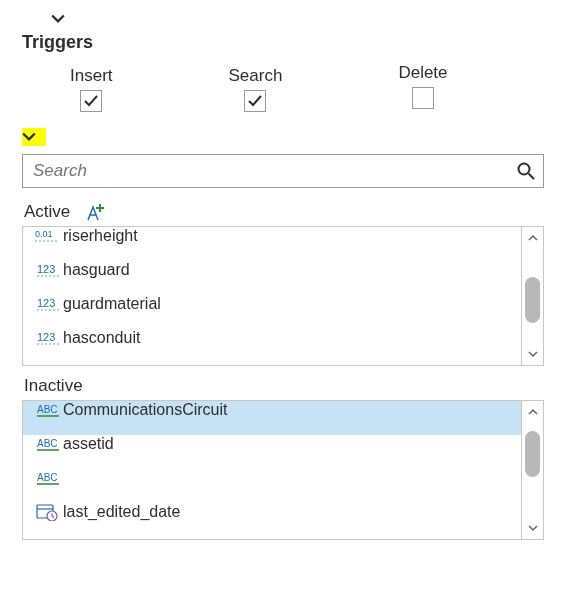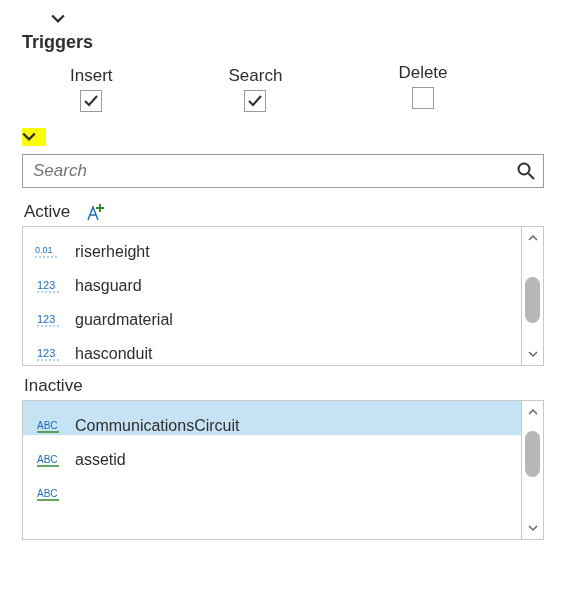--- a/index.html
+++ b/index.html
@@ -90,22 +90,21 @@
   .listbox {
     border: 1px solid var(--border-light);
     height: 140px;
     position: relative;
     overflow: hidden;
     margin-bottom: 10px;
   }
   .listbox .rows { width: calc(100% - 22px); }
   .row {
     display: flex;
-    align-items: flex-end;
-    gap: 12px;
+    align-items: flex-start;
     height: 34px;
     padding: 0 10px 0 12px;
     font-size: 16px;
     cursor: pointer;
   }
   .row.selected { background: var(--row-selected); }
   .type-ic { width: 28px; height: 18px; display:flex; align-items:center; justify-content:center; }
 
   .scrollbar {
     position: absolute;
@@ -274,20 +273,32 @@
       <span>assetid</span>
     </div>
     <div class="row">
       <span class="type-ic">
         <svg viewBox="0 0 28 18">
             <text x="2" y="12" font-size="10" fill="var(--icon-blue)" font-family="Arial">ABC</text>
             <line x1="2" y1="15" x2="24" y2="15" stroke="var(--icon-green)" stroke-width="1.5"></line>
           </svg>
       </span>
     </div>
+    <div class="row">
+      <span class="type-ic">
+        <svg viewBox="0 0 28 18">
+          <rect x="2" y="2" width="16" height="13" rx="1" fill="none" stroke="var(--icon-blue)" stroke-width="1.2"></rect>
+          <line x1="2" y1="6" x2="18" y2="6" stroke="var(--icon-blue)" stroke-width="1.2"></line>
+          <circle cx="17" cy="13" r="5" fill="#fff" stroke="var(--icon-purple)" stroke-width="1.2"></circle>
+          <line x1="17" y1="10.5" x2="17" y2="13" stroke="var(--icon-purple)" stroke-width="1.2"></line>
+          <line x1="17" y1="13" x2="19" y2="14.5" stroke="var(--icon-purple)" stroke-width="1.2"></line>
+        </svg>
+      </span>
+      <span>last_edited_date</span>
+    </div>
   </div>
   <div class="scrollbar">
     <div class="sb-btn">
         <svg width="10" height="10" viewBox="0 0 10 10">
           <path d="M1 7 L5 3 L9 7" fill="none" stroke="#666" stroke-width="1.5"></path>
         </svg>
       </div>
     <div class="sb-track">
         <div class="sb-thumb" style="top:8px; height:46px;"></div>
       </div>

